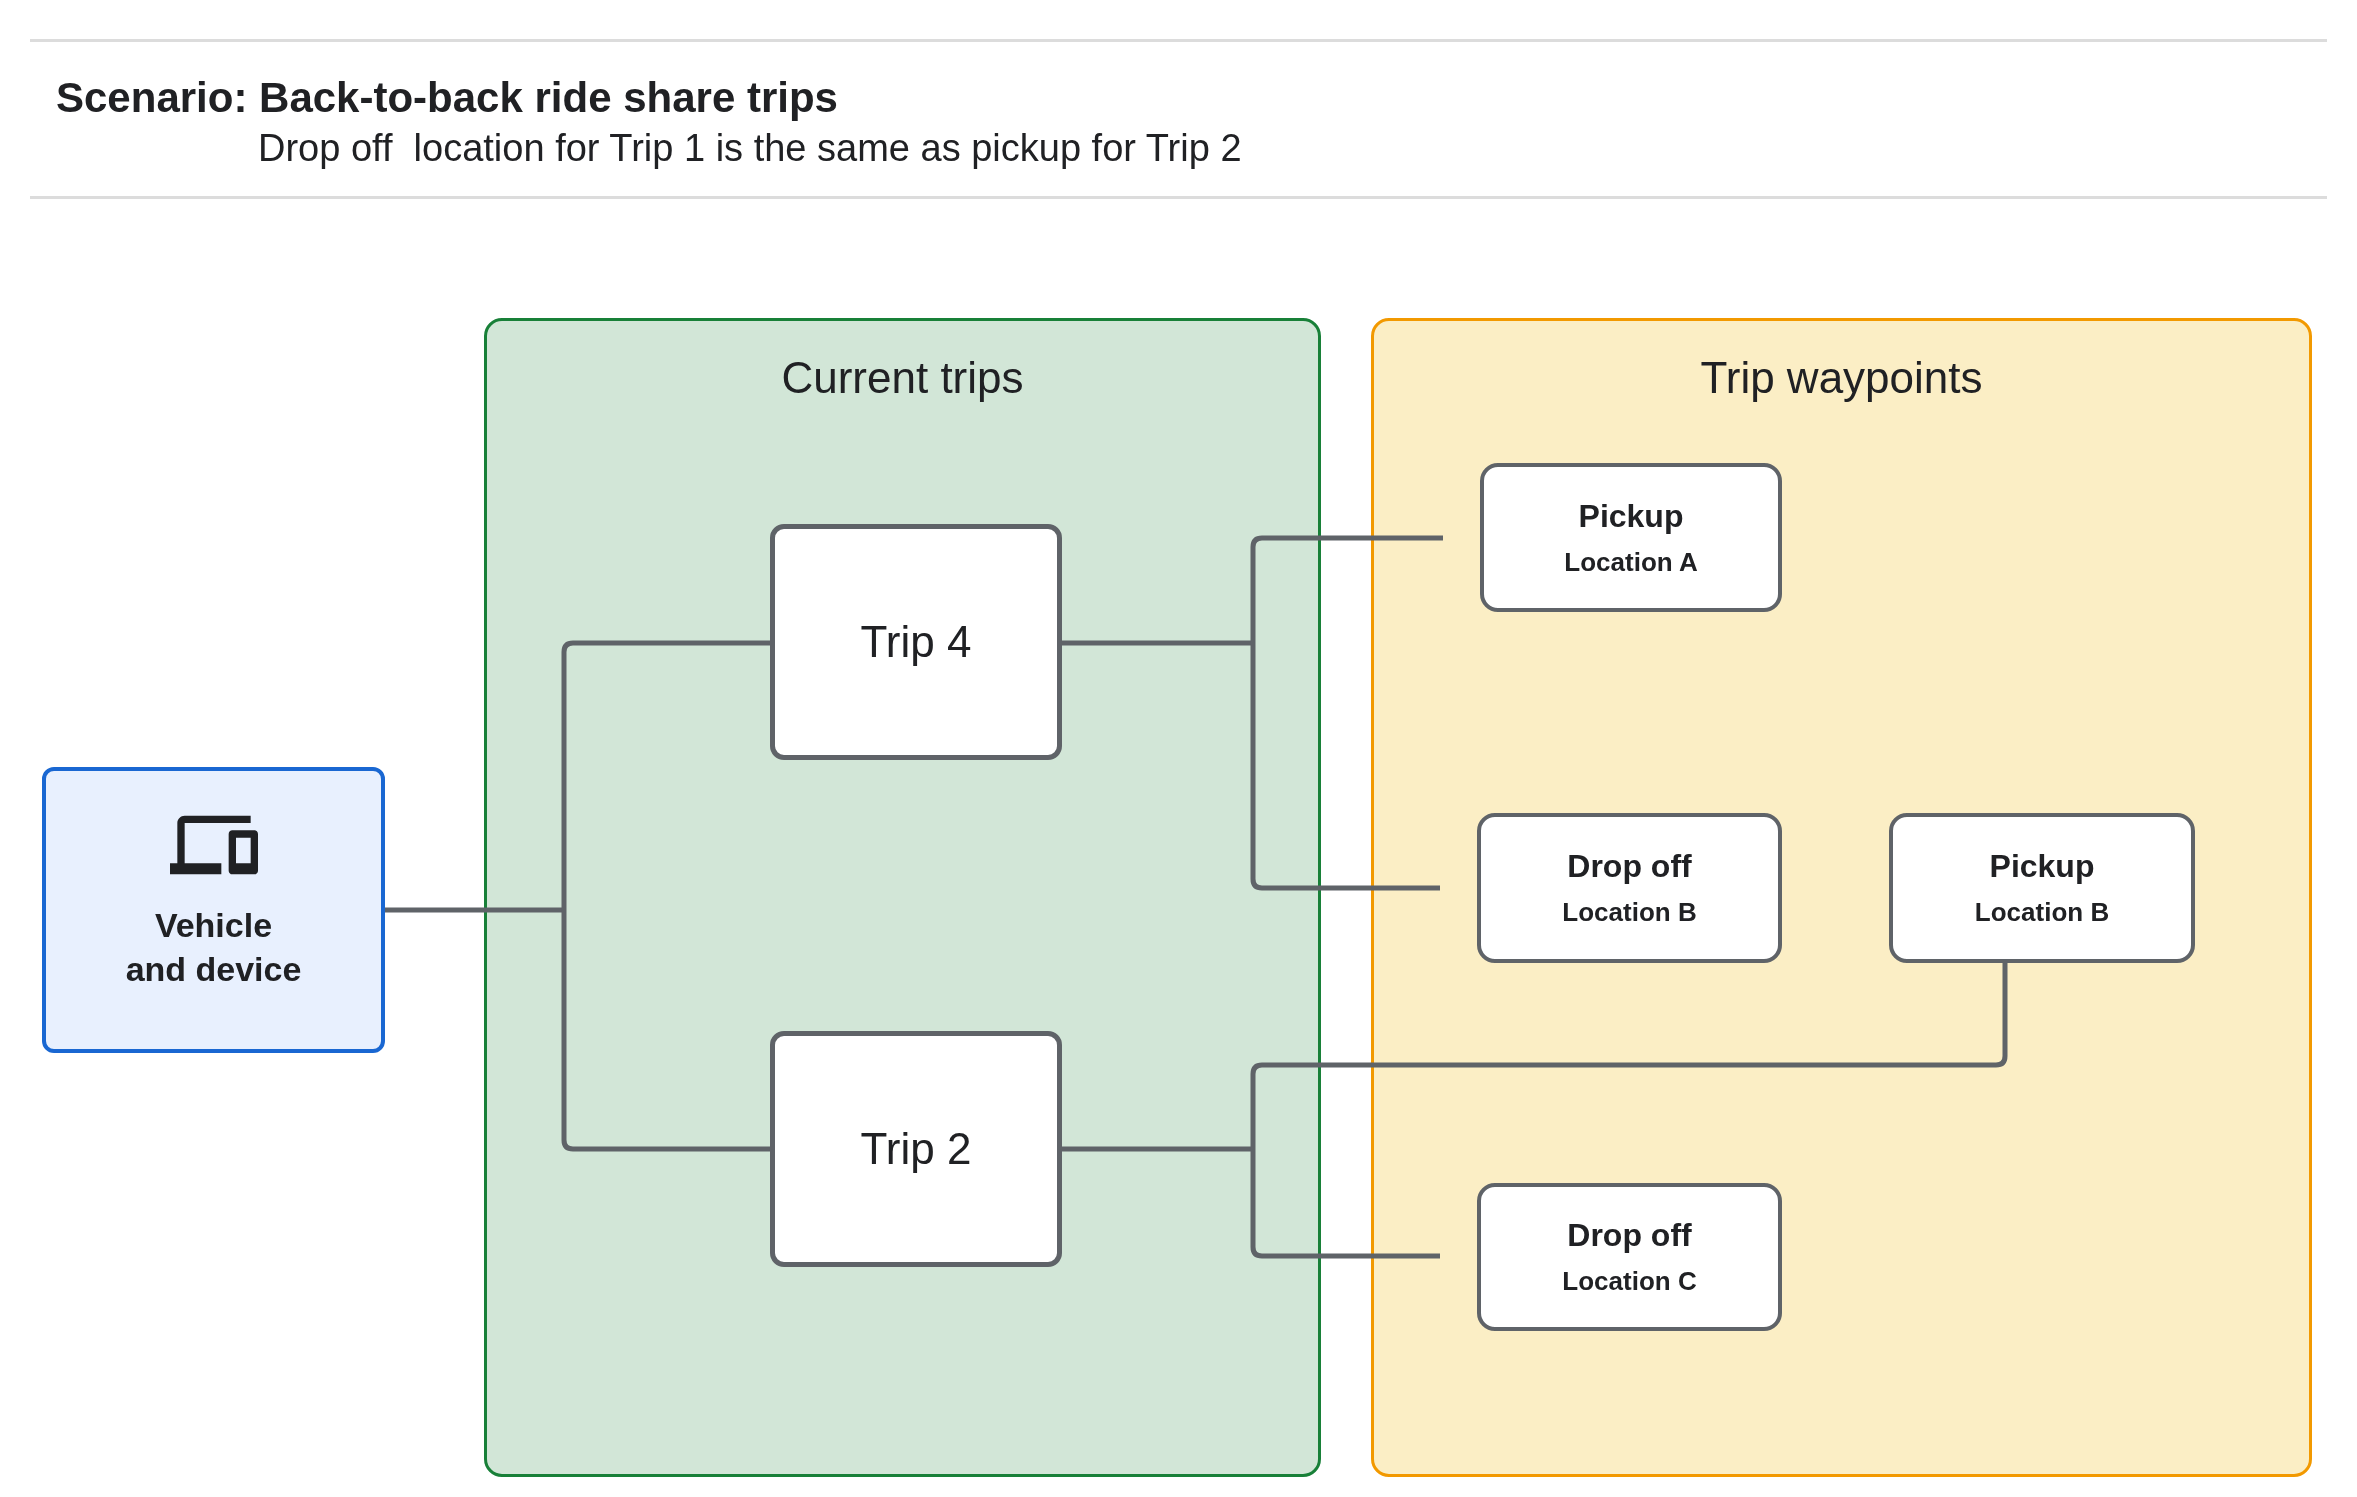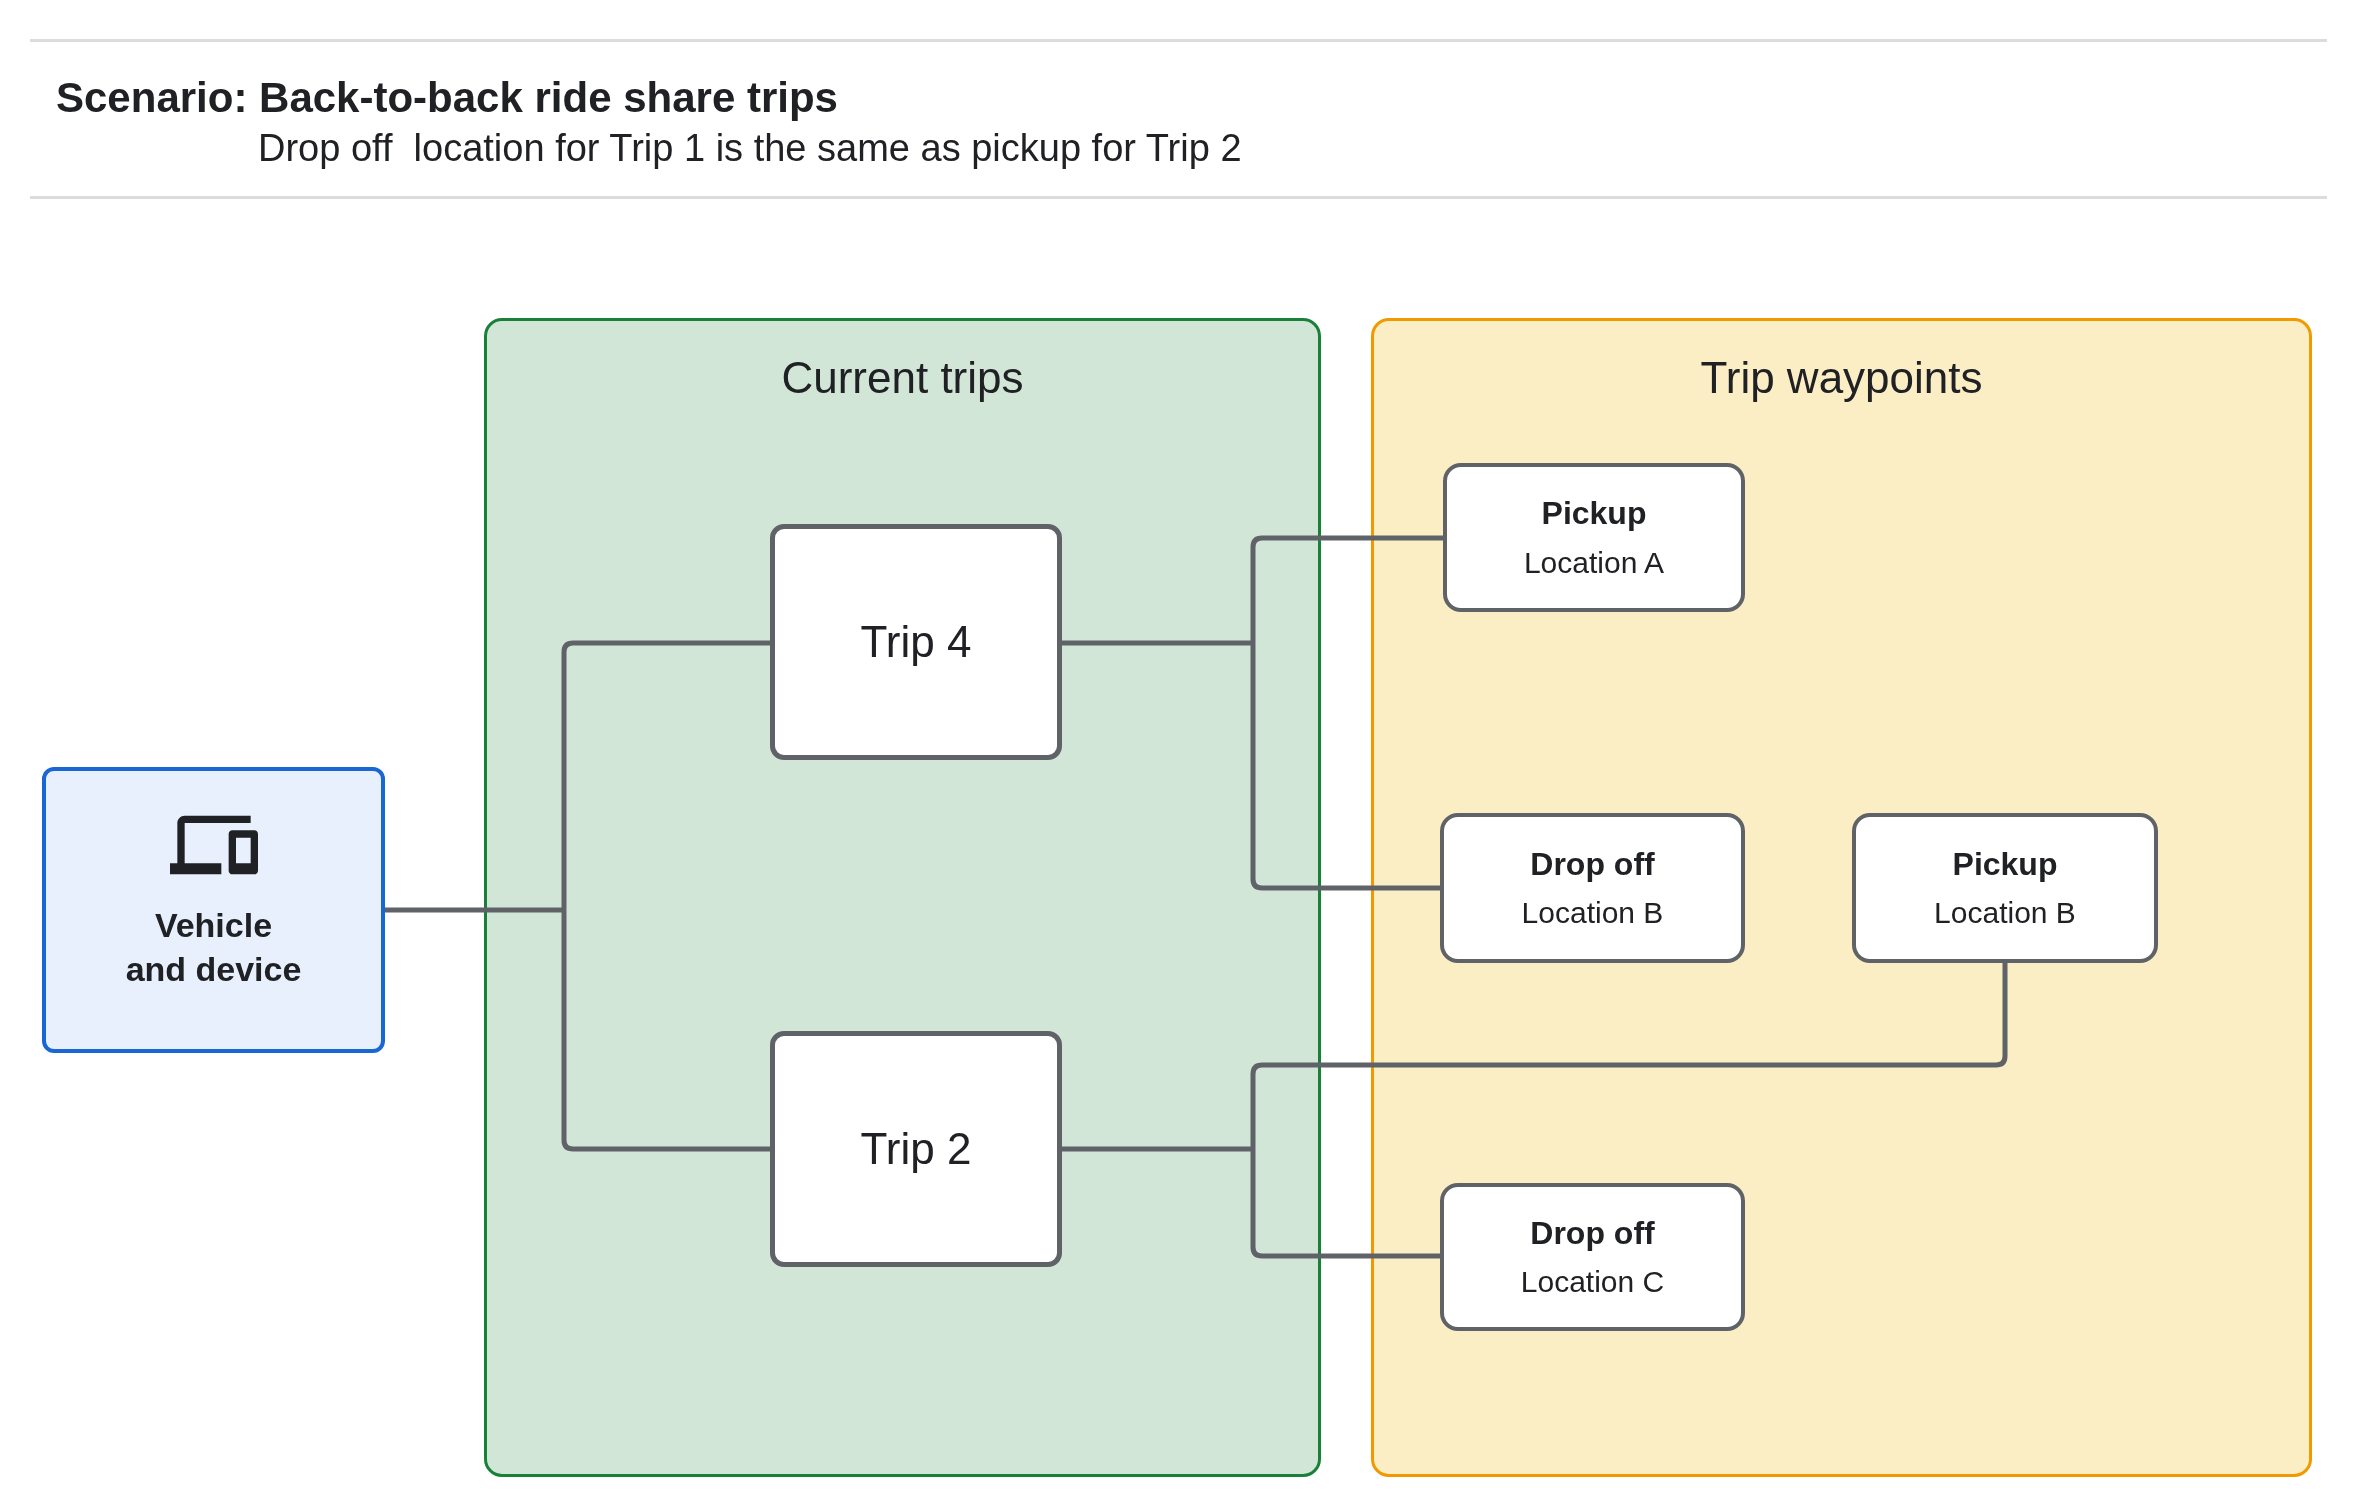--- a/index.html
+++ b/index.html
@@ -53,23 +53,23 @@
     fill:none;stroke:var(--connector_gray,#5f6368);stroke-width:5px;
   }
   .node{
     position:absolute;z-index:10;box-sizing:border-box;
     display:flex;flex-direction:column;align-items:center;justify-content:center;
     background:#ffffff;
     border:5px solid var(--node_border_gray,#5f6368);
     border-radius:14px;
   }
   .node.trip{font-size:44px;font-weight:500;}
-  .node.waypoint{border-width:4px;border-radius:18px;gap:14px;}
+  .node.waypoint{border-width:4px;border-radius:18px;gap:14px;margin-left:37px;}
   .waypoint-title{font-size:32px;font-weight:bold;line-height:1.1;}
-  .waypoint-subtitle{font-size:30px;font-weight:normal;line-height:1.1;}
+  .waypoint-subtitle{font-size:26px;font-weight:bold;line-height:1.1;}
   .node.vehicle{
     left:42px;top:767px;width:343px;height:286px;
     background:var(--blue_fill,#e8f0fe);
     border:4px solid var(--blue_border,#1967d2);
     border-radius:12px;
     justify-content:flex-start;
   }
   .vehicle-icon{margin-top:30px;}
   .vehicle-label{
     margin-top:14px;text-align:center;

